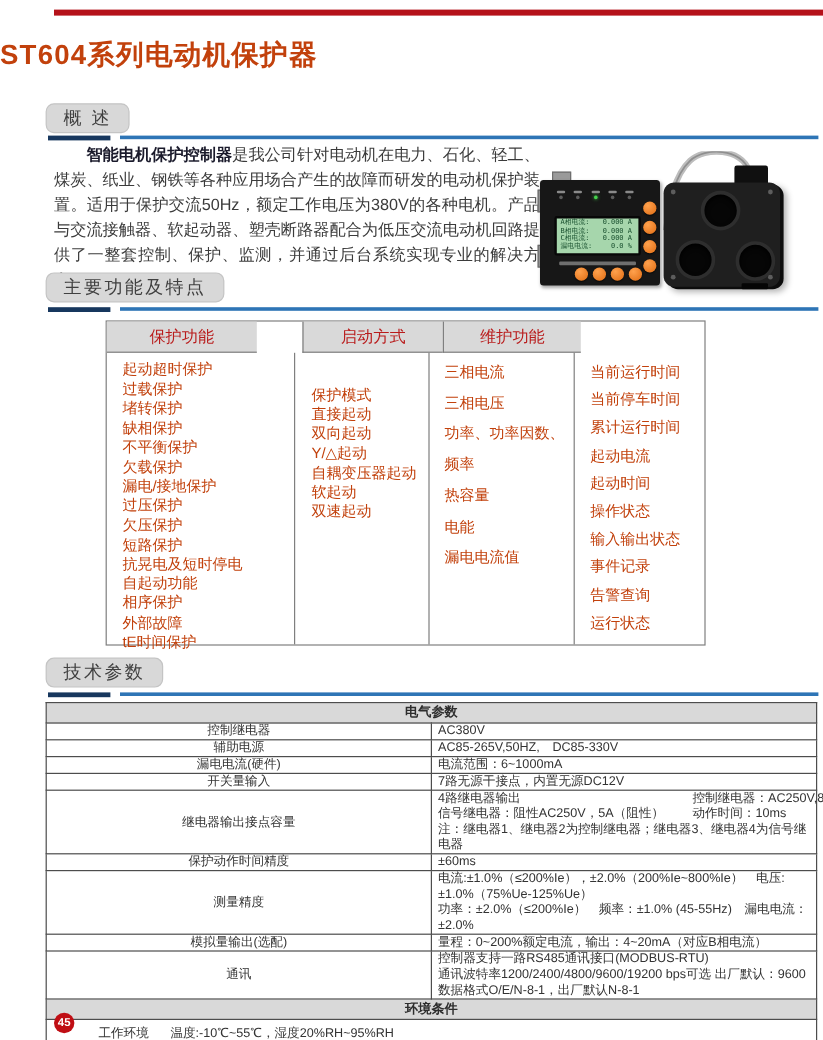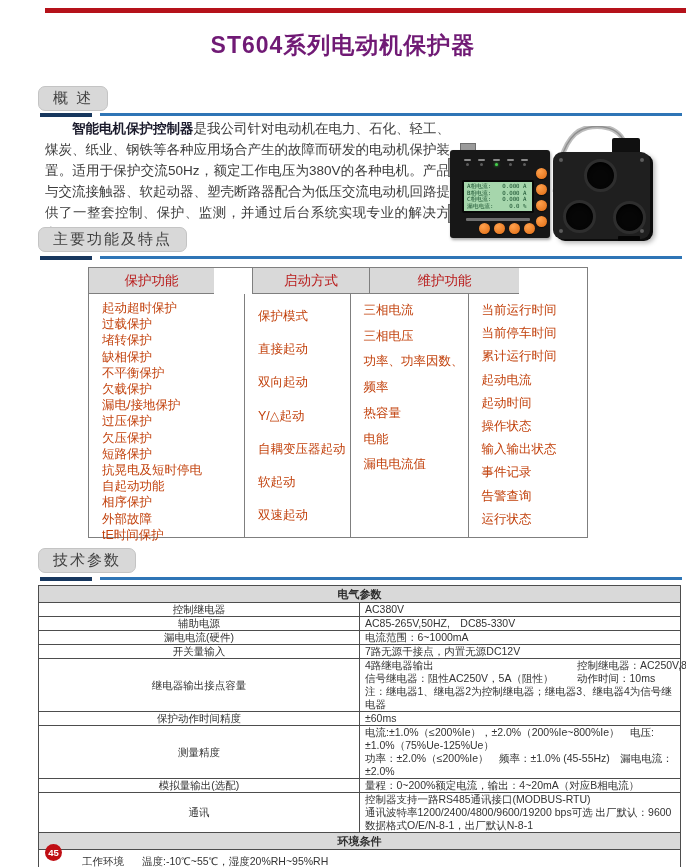--- a/index.html
+++ b/index.html
@@ -1,21 +1,21 @@
 <!DOCTYPE html>
 <html><head>
 <meta charset="utf-8">
 <style>
   html,body{margin:0;padding:0;background:#fff;}
   .page{position:relative;width:686px;height:867px;background:#ffffff;overflow:hidden;
         font-family:"Liberation Sans",sans-serif;color:#3d3d3d;}
   
   .topbar{position:absolute;left:45px;right:0;top:8px;height:5px;background:#b5121a;}
-  h1{position:absolute;left:0;right:0;top:30px;margin:0;text-align:center;
-     font-size:23px;font-weight:700;color:#701a75;letter-spacing:1px;}
+  h1{position:absolute;left:0;right:0;top:30px;margin:0;
+     font-size:23px;font-weight:700;color:#c2410c;letter-spacing:1px;}
   
   .badge{position:absolute;left:38px;background:#d8d8d8;border:1px solid #c4c4c4;border-radius:7px;
          font-size:15px;color:#404040;padding:2px 14px;letter-spacing:2px;white-space:nowrap;}
   .b1{top:86px;}
   .b2{top:227px;}
   .b3{top:548px;}
   
   .rule{position:absolute;left:40px;right:4px;height:4px;}
   .r1{top:113px;} .r2{top:256px;} .r3{top:577px;}
   .rule .rd{position:absolute;left:0;top:0;width:52px;height:4px;background:#17375e;}
@@ -48,27 +48,27 @@
         box-shadow:inset 0 2px 4px #000;}
   .screw{position:absolute;width:4px;height:4px;border-radius:50%;background:#5d5d5d;}
   .slot{position:absolute;right:10px;bottom:-2px;width:22px;height:5px;background:#050505;border-radius:1px;}
   .connector{position:absolute;left:164px;top:12px;width:28px;height:16px;background:#101010;border-radius:2px;}
   .cable{position:absolute;left:0;top:0;width:238px;height:118px;pointer-events:none;}
   
   .ftable{position:absolute;left:88px;top:267px;width:500px;border:1px solid #7f7f7f;box-sizing:border-box;background:#fff;}
   .frow{display:flex;}
   .fcell{box-sizing:border-box;border-left:1px solid #7f7f7f;}
   .fcell:first-child{border-left:none;}
-  .c1{width:125px;} .c2{width:117px;margin-left:38px;} .c3{width:128px;} .c4{width:150px;}
+  .c1{width:125px;} .c2{width:117px;margin-left:38px;} .c3{width:128px;} .c4{width:115px;}
   .fhead .fcell{height:26px;background:#d9d9d9;border-bottom:1px solid #7f7f7f;
                 display:flex;align-items:center;justify-content:center;
                 font-size:13.5px;color:#b91c1c;font-weight:400;}
   .fbody .fcell{height:243px;padding:6px 4px 0 13px;display:flex;flex-direction:column;
                 font-size:12.5px;color:#c2410c;line-height:16.2px;white-space:nowrap;}
-  .fbody .c2{padding-top:14px;gap:17px;}
+  .fbody .c2{padding-top:27px;gap:0;}
   .fbody .c3{padding-top:8px;gap:9.5px;}
   .fbody .c4{padding-top:8px;gap:7px;}
   
   .ttable{position:absolute;left:38px;top:585px;width:643px;border-collapse:collapse;table-layout:fixed;
           font-size:10.5px;color:#333;}
   .ttable td{border:1px solid #4d4d4d;padding:0 5px;line-height:13px;vertical-align:middle;}
   .ttable td.lbl{width:128px;text-align:center;padding:0 2px;}
   .ttable tr.hdr td{background:#d9d9d9;text-align:center;font-weight:700;height:16px;font-size:11px;color:#2e2e2e;margin-top:48px;}
   .ttable tr.single td{height:13px;}
   .rl{display:flex;white-space:nowrap;}

